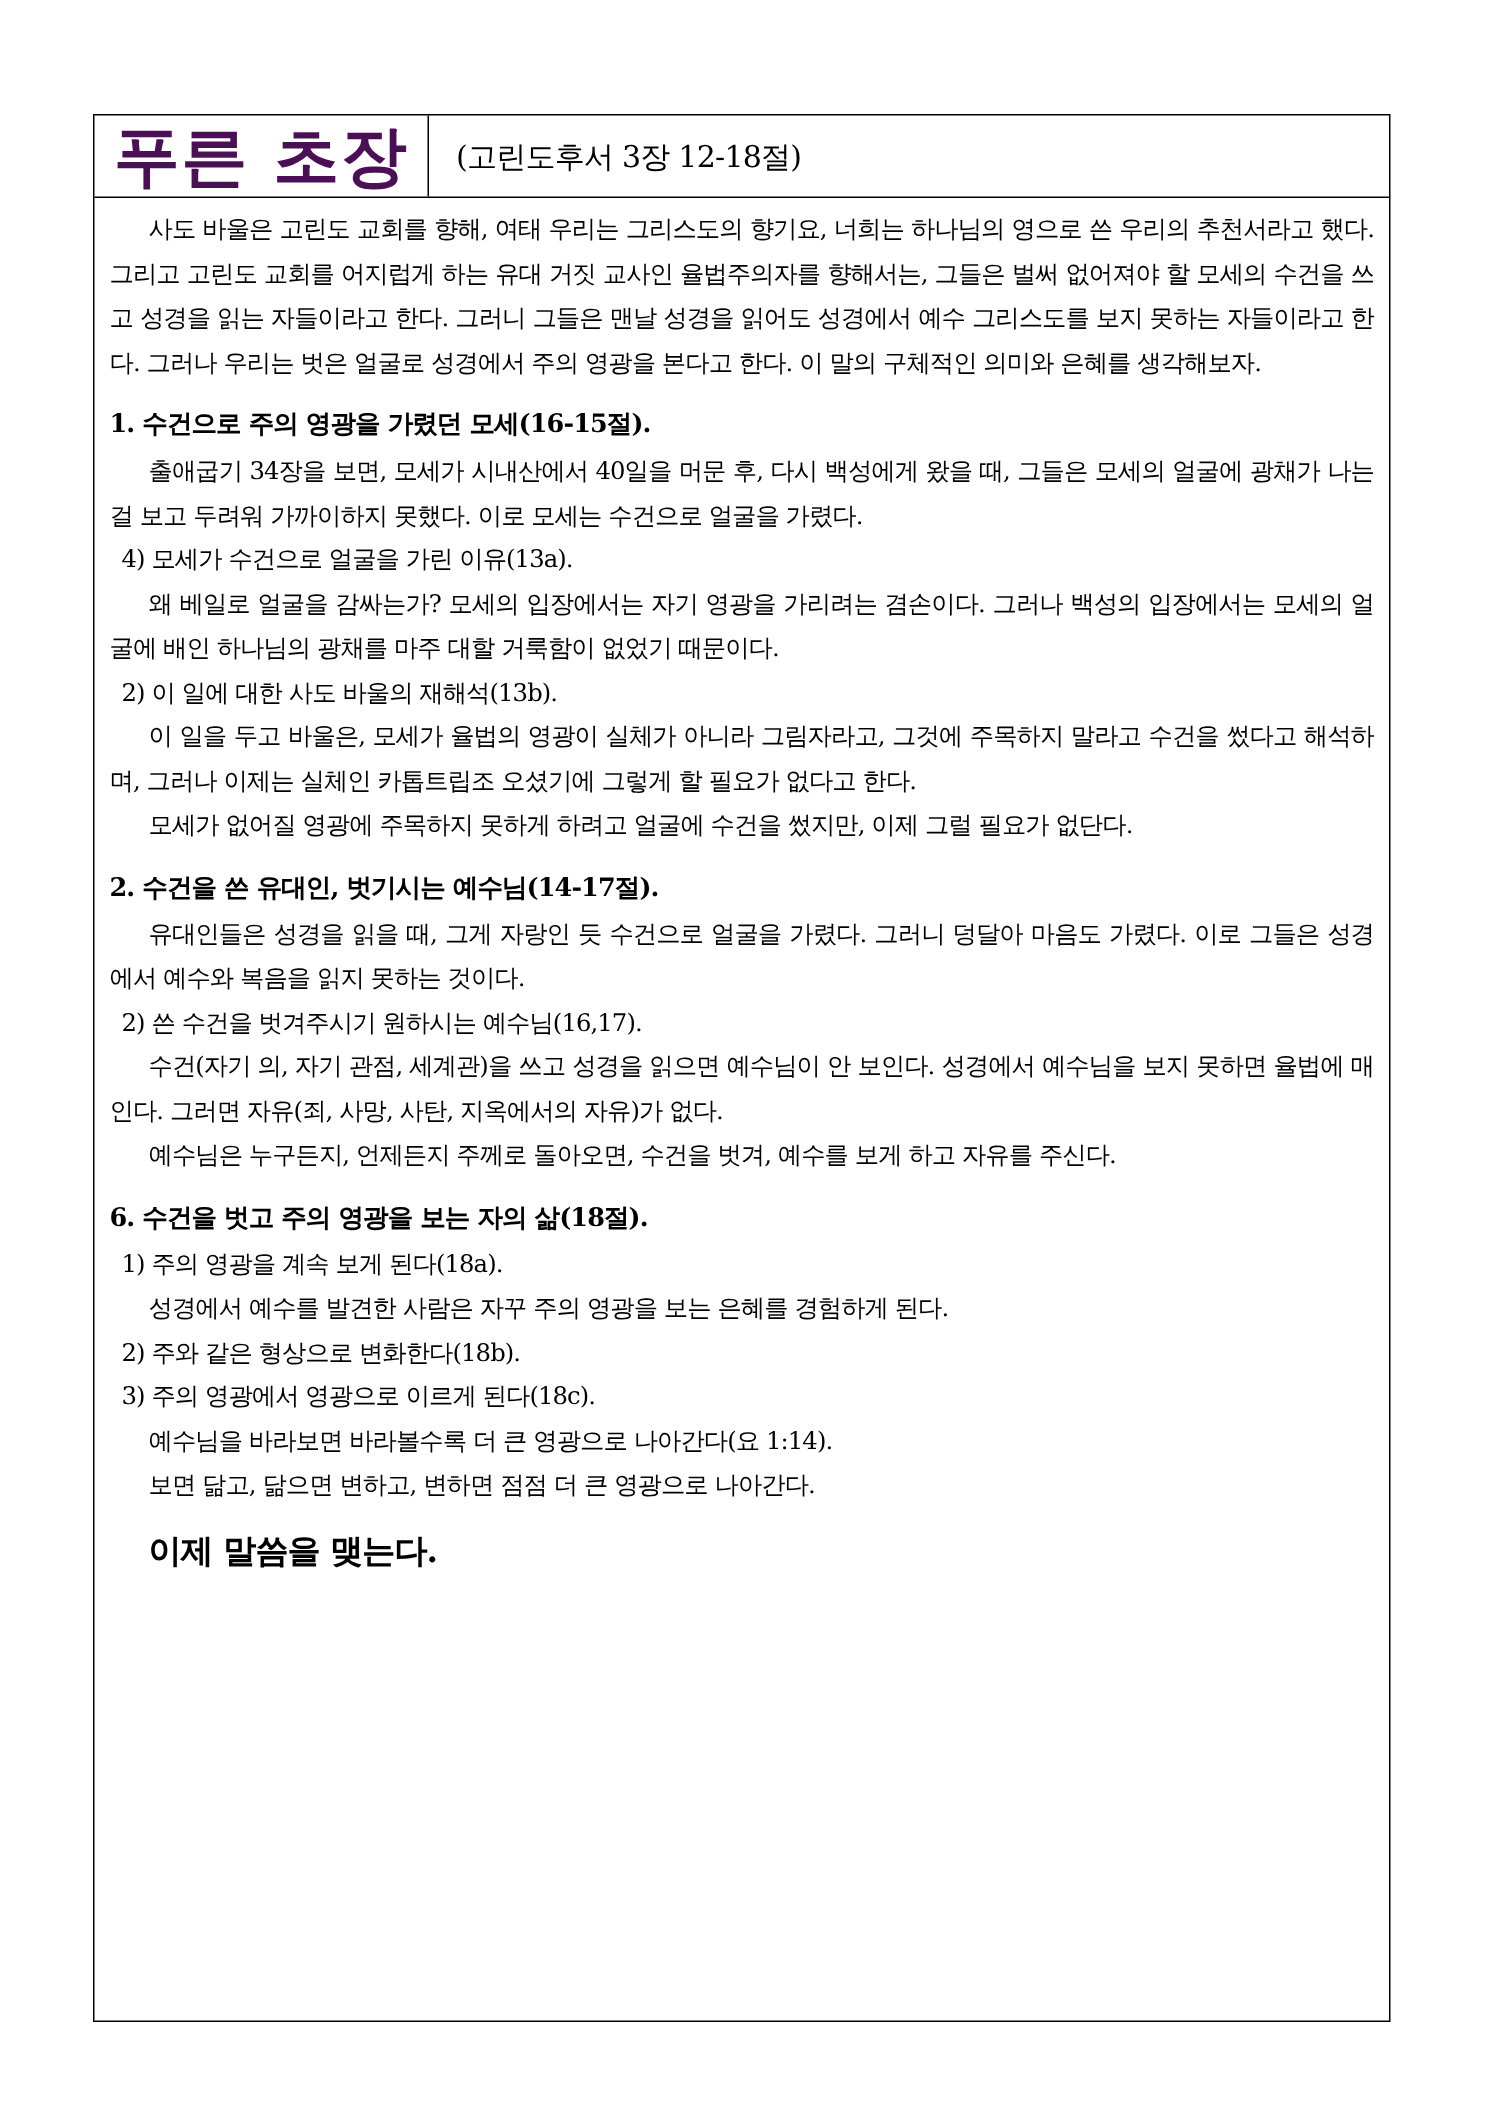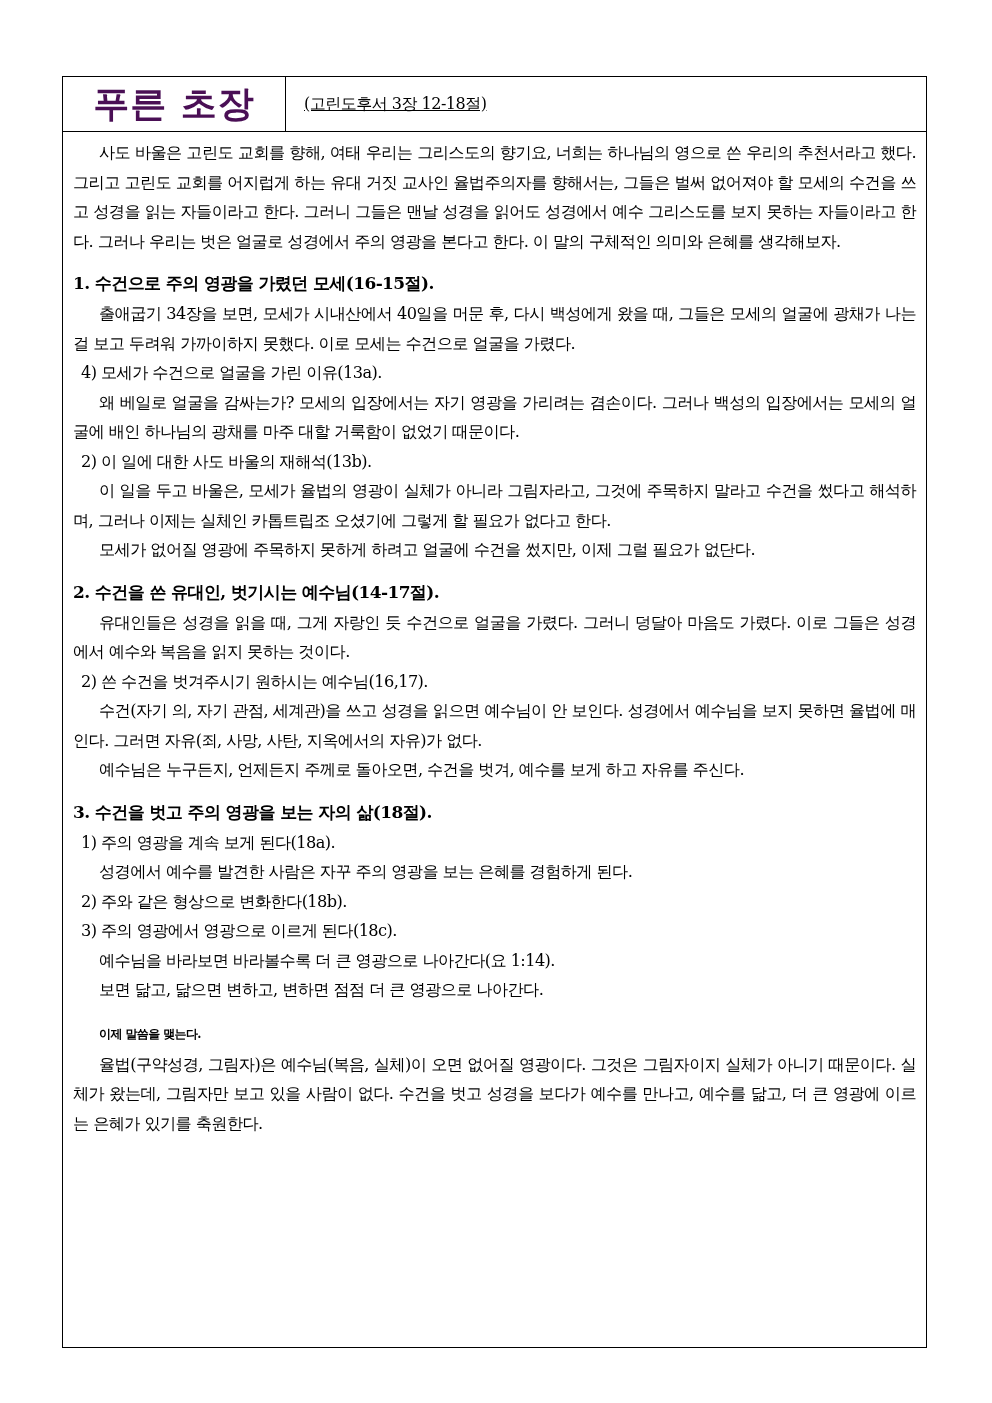--- a/index.html
+++ b/index.html
@@ -29,36 +29,35 @@
       border-bottom: 1px solid #000;
     }
     .header-title {
       width: 222px;
       border-right: 1px solid #000;
       display: flex;
       align-items: center;
       justify-content: center;
       font-family: "DejaVu Sans", "Liberation Sans", sans-serif;
       font-weight: bold;
-      font-size: 36px;
+      font-size: 44px;
       color: #4a0f55;
       letter-spacing: 1px;
     }
     .header-subtitle {
       flex: 1;
       display: flex;
       align-items: center;
       padding-left: 12px;
       font-size: 23px;
       letter-spacing: -0.5px;
     }
     .header-subtitle .ref {
-      font-size: 16px;
+      font-size: 20px;
       margin-left: 6px;
-      text-decoration: underline;
     }
     .content {
       padding: 6px 10px 0 10px;
       font-size: 16.2px;
       line-height: 29.5px;
       letter-spacing: -0.6px;
       text-align: justify;
     }
     .p {
       margin: 0;
@@ -70,21 +69,21 @@
       font-size: 17px;
       line-height: 31px;
     }
     .sub-heading {
       margin: 0;
       padding-left: 8px;
     }
     .closing-heading {
       margin: 14px 0 0 0;
       font-weight: bold;
-      font-size: 12px;
+      font-size: 22px;
       line-height: 31px;
       text-indent: 26px;
     }
   </style>
 </head>
 <body>
 
 <div class="frame">
   <div class="header-row">
     <div class="header-title">푸른 초장</div>
@@ -108,27 +107,26 @@
 
     <div>
       <p class="section-heading">2. 수건을 쓴 유대인, 벗기시는 예수님(14-17절).</p>
       <p class="p">유대인들은 성경을 읽을 때, 그게 자랑인 듯 수건으로 얼굴을 가렸다. 그러니 덩달아 마음도 가렸다. 이로 그들은 성경에서 예수와 복음을 읽지 못하는 것이다.</p>
       <p class="sub-heading">2) 쓴 수건을 벗겨주시기 원하시는 예수님(16,17).</p>
       <p class="p">수건(자기 의, 자기 관점, 세계관)을 쓰고 성경을 읽으면 예수님이 안 보인다. 성경에서 예수님을 보지 못하면 율법에 매인다. 그러면 자유(죄, 사망, 사탄, 지옥에서의 자유)가 없다.</p>
       <p class="p">예수님은 누구든지, 언제든지 주께로 돌아오면, 수건을 벗겨, 예수를 보게 하고 자유를 주신다.</p>
     </div>
 
     <div>
-      <p class="section-heading">3. 수건을 벗고 주의 영광을 보는 자의 삶(18절).</p>
+      <p class="section-heading">6. 수건을 벗고 주의 영광을 보는 자의 삶(18절).</p>
       <p class="sub-heading">1) 주의 영광을 계속 보게 된다(18a).</p>
       <p class="p">성경에서 예수를 발견한 사람은 자꾸 주의 영광을 보는 은혜를 경험하게 된다.</p>
       <p class="sub-heading">2) 주와 같은 형상으로 변화한다(18b).</p>
       <p class="sub-heading">3) 주의 영광에서 영광으로 이르게 된다(18c).</p>
       <p class="p">예수님을 바라보면 바라볼수록 더 큰 영광으로 나아간다(요 1:14).</p>
       <p class="p">보면 닮고, 닮으면 변하고, 변하면 점점 더 큰 영광으로 나아간다.</p>
     </div>
 
     <div>
       <p class="closing-heading">이제 말씀을 맺는다.</p>
-      <p class="p">율법(구약성경, 그림자)은 예수님(복음, 실체)이 오면 없어질 영광이다. 그것은 그림자이지 실체가 아니기 때문이다. 실체가 왔는데, 그림자만 보고 있을 사람이 없다. 수건을 벗고 성경을 보다가 예수를 만나고, 예수를 닮고, 더 큰 영광에 이르는 은혜가 있기를 축원한다.</p>
     </div>
   </div>
 </div>
 
 </body></html>

